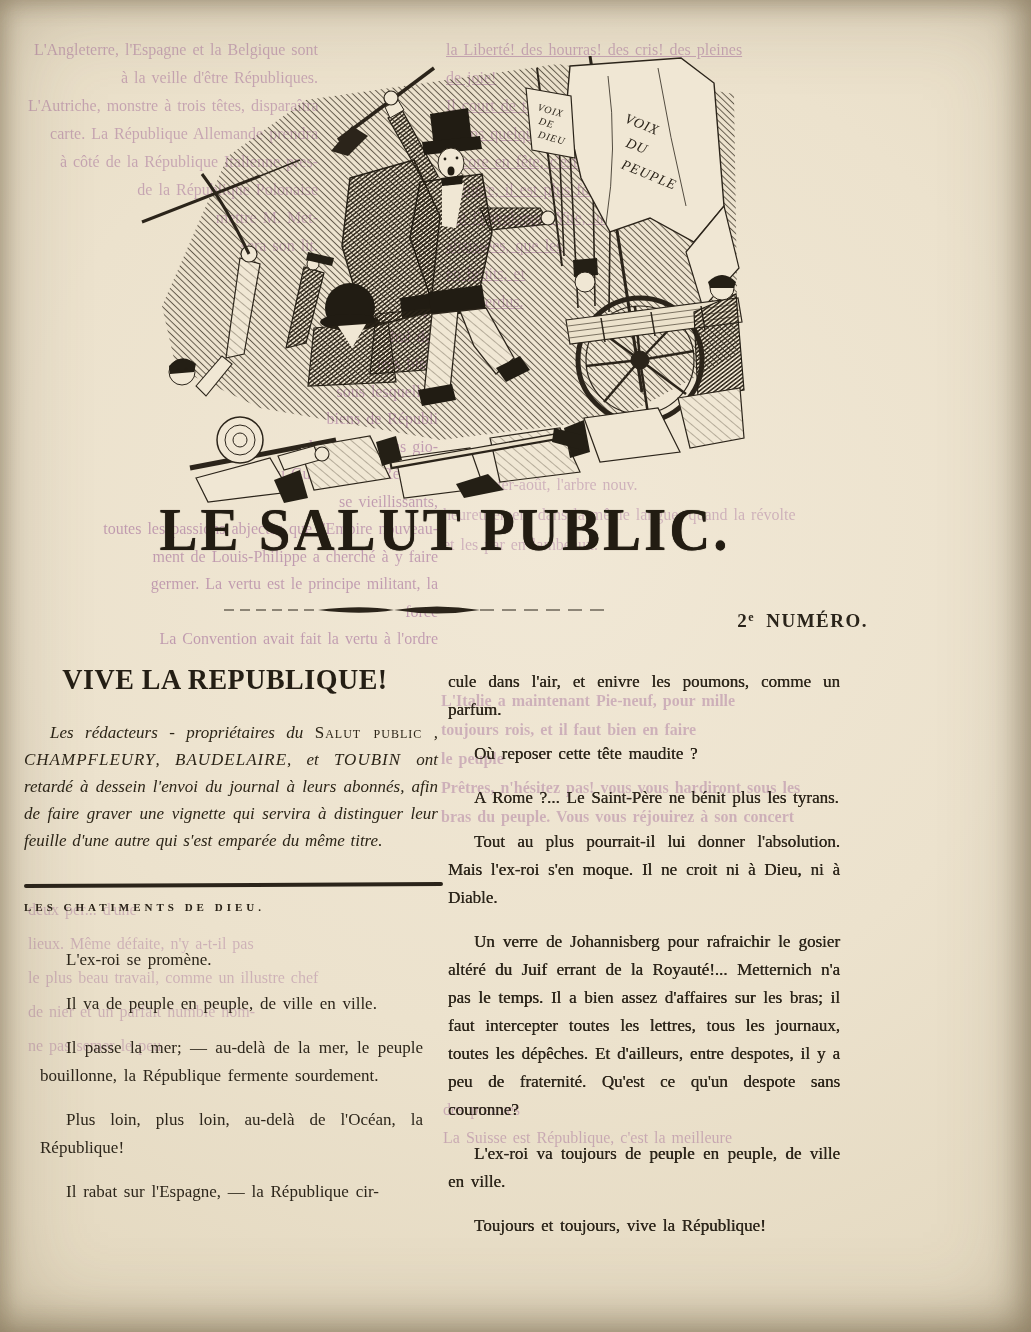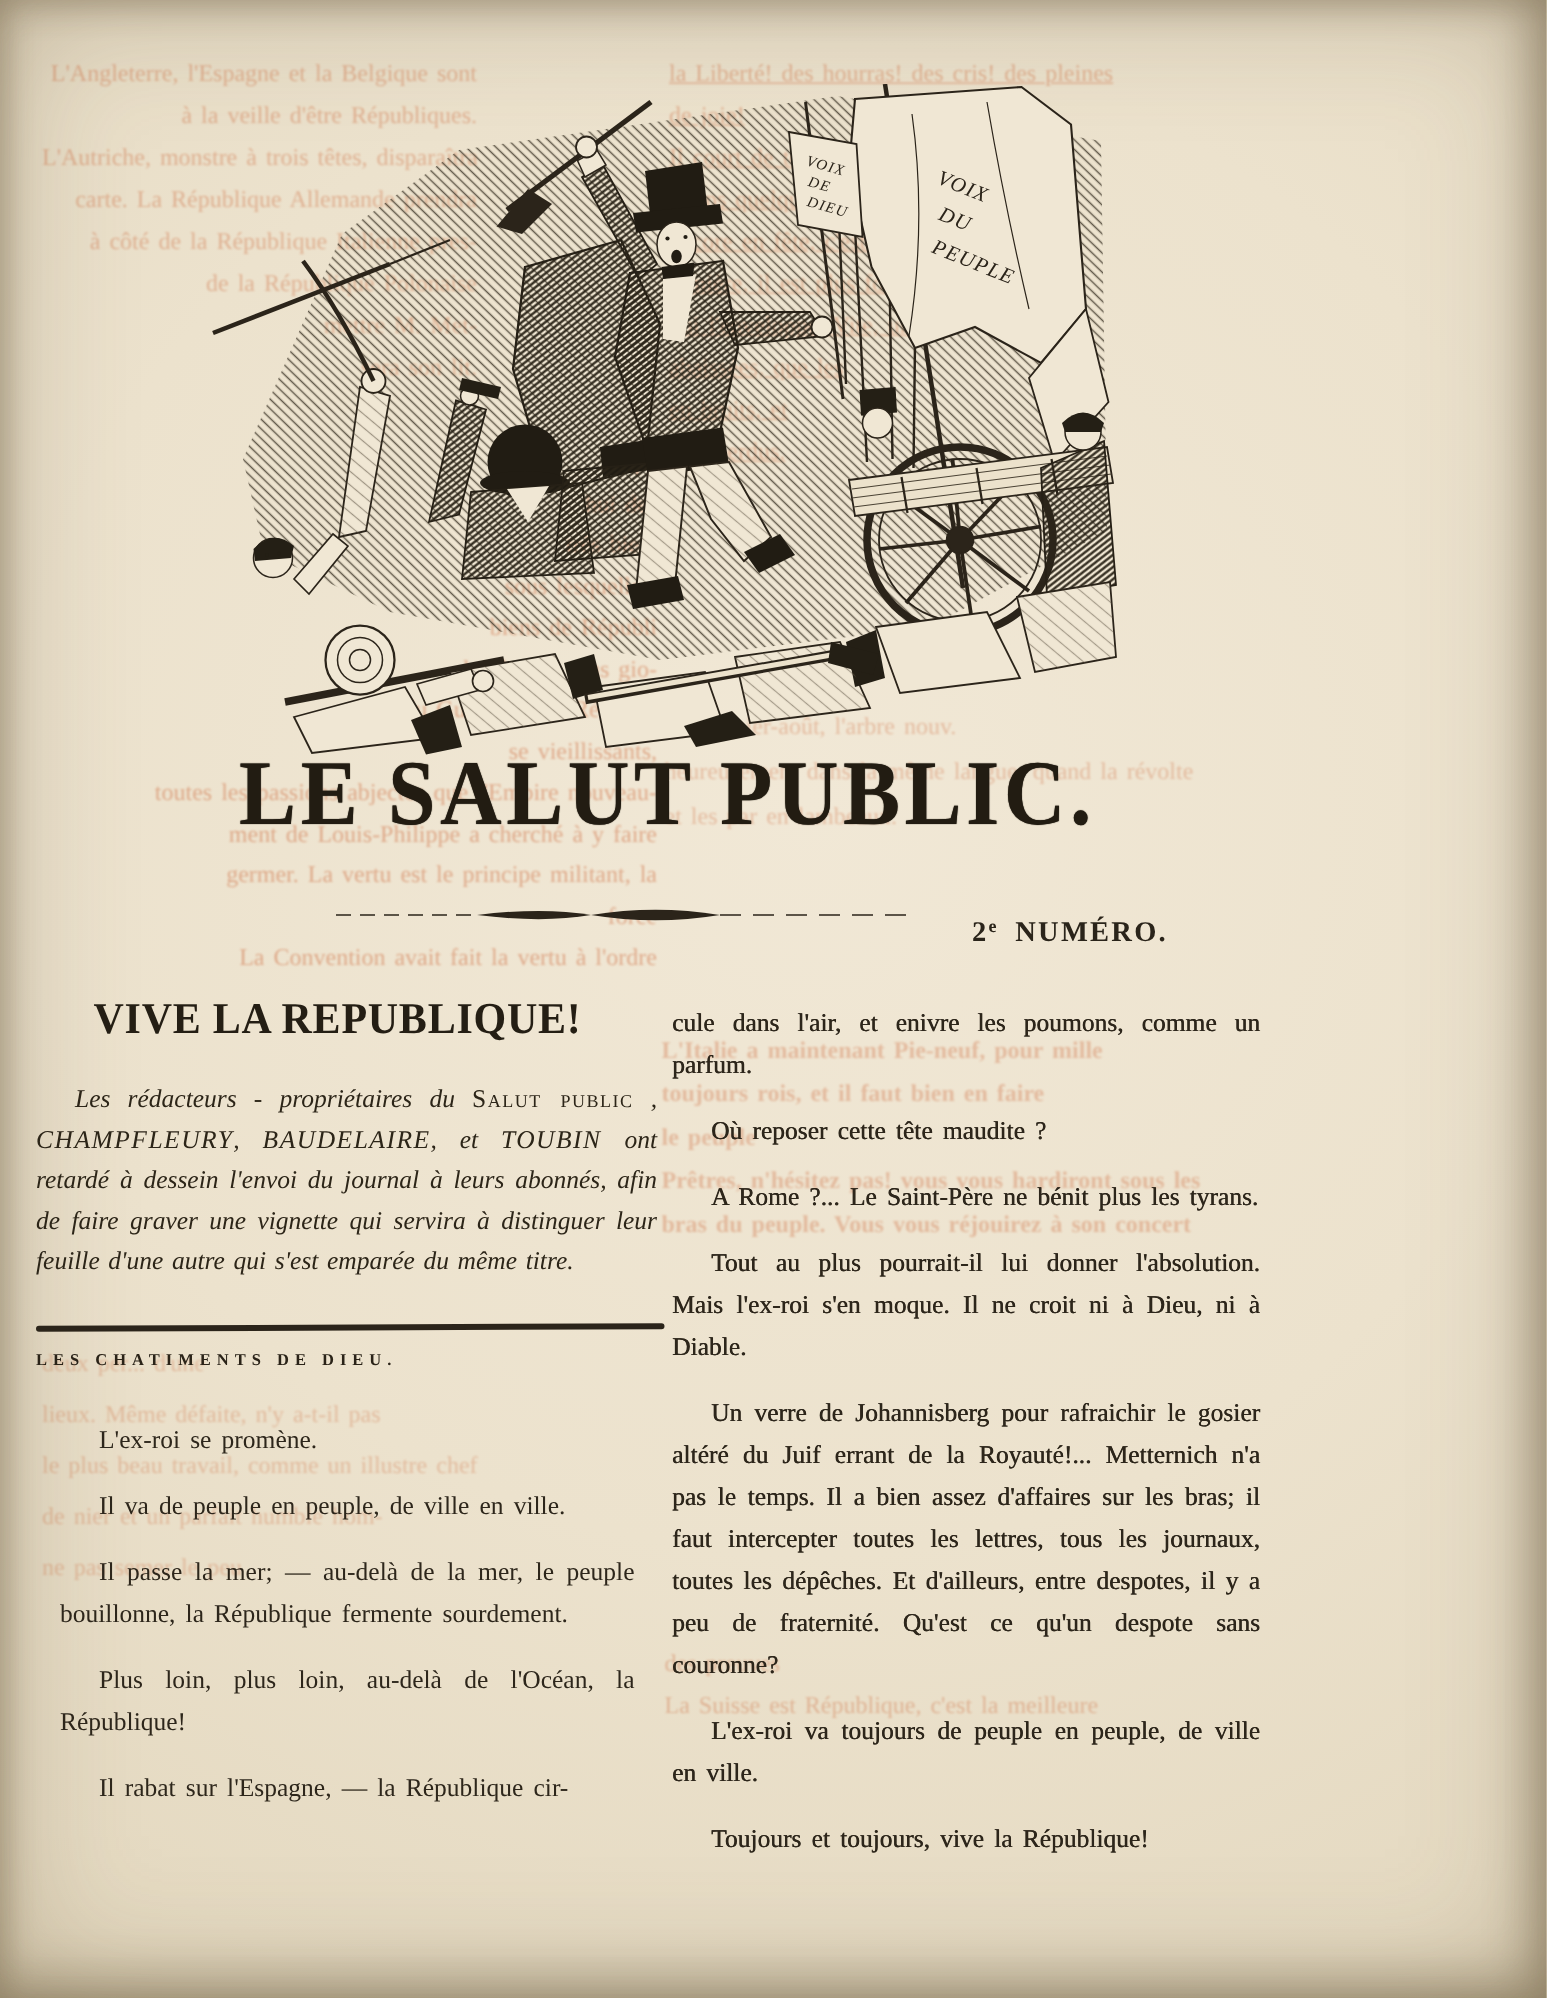--- a/index.html
+++ b/index.html
@@ -9,21 +9,21 @@
     background:#e9dfc9;
   }
   .paper{
     position:absolute;inset:0;
     background:radial-gradient(ellipse 120% 90% at 52% 40%, #f1e8d6 0%, #ece2cd 42%, #e5dac2 70%, #d9ccae 93%, #ccbd9e 100%);
     box-shadow:inset 0 0 90px rgba(96,80,52,.30), inset -16px 0 26px rgba(96,80,52,.25),
                inset 0 -18px 28px rgba(96,80,52,.22), inset 8px 0 16px rgba(96,80,52,.12),
                inset 0 10px 18px rgba(96,80,52,.10);
   }
   
-  .ghost{position:absolute;color:#c2410c;opacity:.30;filter:blur(.55px);
+  .ghost{position:absolute;color:#701a75;opacity:.30;filter:blur(.55px);
          font-size:16px;line-height:28px;word-spacing:2px;}
   .ghost .gline{min-height:1em;white-space:nowrap;overflow:hidden;}
   .ghost.ra{text-align:right;}
   .g-topleft{left:28px;top:36px;width:290px;}
   .g-upright{left:446px;top:36px;width:412px;line-height:28px;text-decoration:underline;}
   .g-beloweng{left:443px;top:470px;width:400px;line-height:30px;opacity:.26;}
   .g-midleft{left:24px;top:295px;width:414px;line-height:27.5px;opacity:.36;}
   .g-rightmid{left:441px;top:686px;width:416px;line-height:29px;opacity:.26;font-weight:bold;}
   .g-leftlow{left:28px;top:893px;width:410px;line-height:34px;opacity:.24;}
   .g-rightlow{left:443px;top:1096px;width:404px;opacity:.28;}
@@ -32,21 +32,21 @@
   
   .masthead{
     position:absolute;left:0;top:494px;width:890px;text-align:center;
     font-weight:bold;font-size:57px;letter-spacing:3px;color:#221c12;
     transform:scaleY(1.08);transform-origin:top center;
     text-shadow:0 0 .7px #221c12;
     white-space:nowrap;
   }
   .swell-rule{position:absolute;left:222px;top:600px;width:386px;height:20px;}
   .issue{
-    position:absolute;left:648px;top:610px;width:220px;text-align:left;
+    position:absolute;left:648px;top:610px;width:220px;text-align:right;
     font-weight:bold;font-size:19px;letter-spacing:1.5px;color:#2a241a;white-space:nowrap;
   }
   .issue sup{font-size:12px;vertical-align:6px;letter-spacing:0;}
   
   .headline{
     position:absolute;left:22px;top:664px;width:406px;text-align:center;
     font-weight:bold;font-size:28px;letter-spacing:.5px;color:#241e14;
     transform:scaleY(1.05);white-space:nowrap;
   }
   .note{

